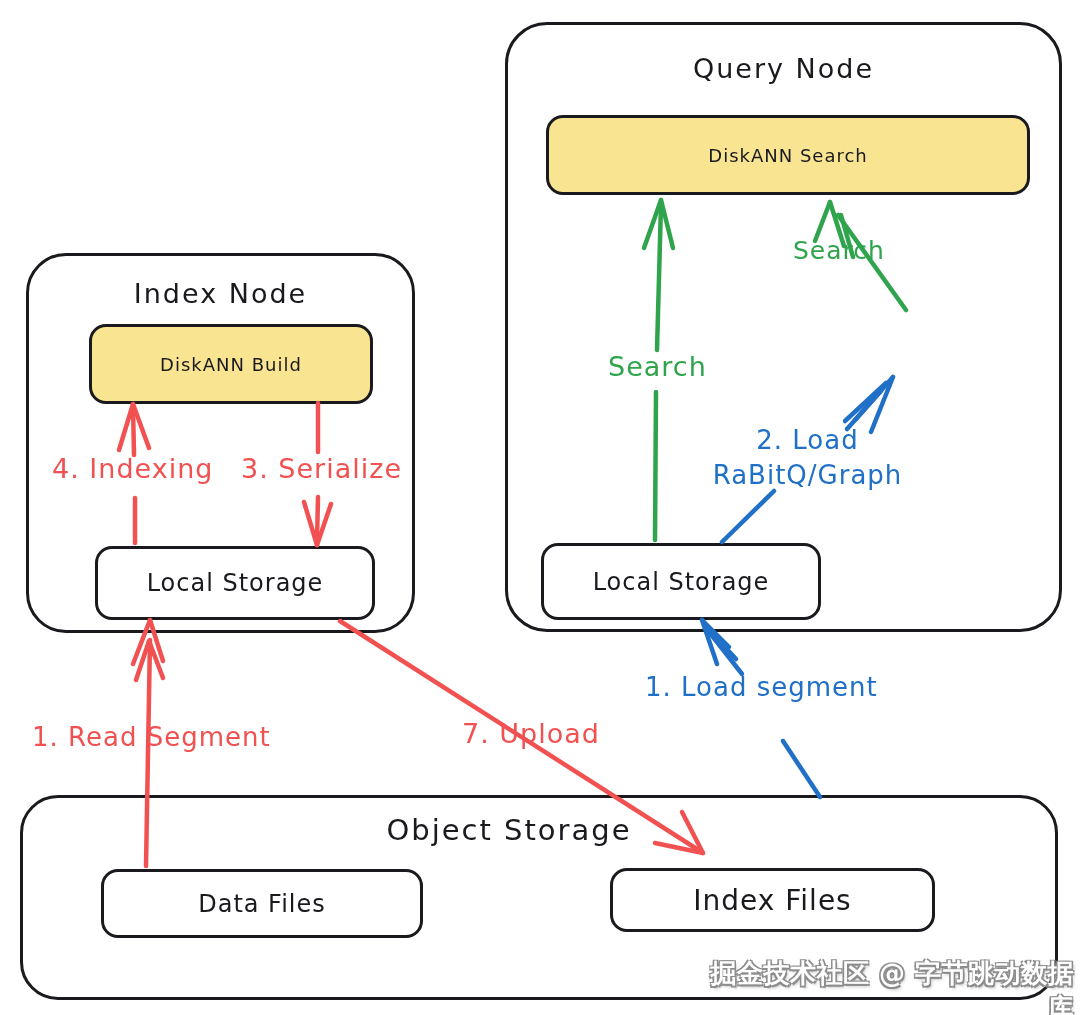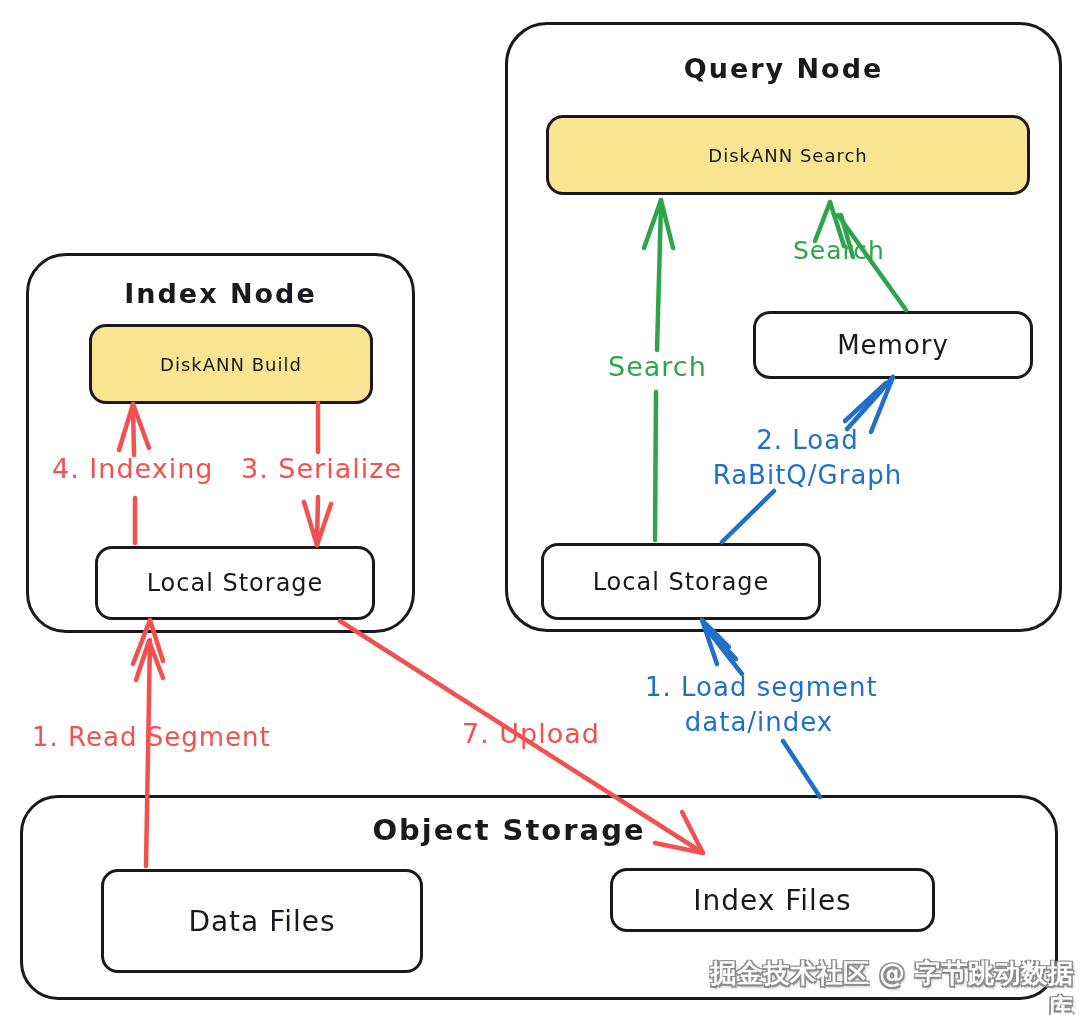--- a/index.html
+++ b/index.html
@@ -8,21 +8,21 @@
     position:relative; width:1080px; height:1015px;
     background:var(--bg,#fff); overflow:hidden;
     font-family:"DejaVu Sans", sans-serif; color:var(--ink,#1a1a1e);
   }
   .container {
     position:absolute; border:3.5px solid var(--ink,#1a1a1e);
     border-radius:42px; background:#ffffff;
   }
   .node-title {
     position:absolute; width:100%; text-align:center;
-    font-size:27px; letter-spacing:2px; font-weight:700;
+    font-size:27px; letter-spacing:2px; font-weight:400;
   }
   .box {
     position:absolute; border:3px solid var(--ink,#1a1a1e); border-radius:17px;
     background:#ffffff; display:flex; align-items:center; justify-content:center;
     font-size:18px; letter-spacing:1px;
   }
   .box.yellow { background:var(--yellow,#f9e492); }
   svg.arrows { position:absolute; left:0; top:0; width:1080px; height:1015px; z-index:5; }
   svg.arrows path { fill:none; stroke-width:4.5; stroke-linecap:round; stroke-linejoin:round; }
   g.red path   { stroke:var(--red,#f15151); }
@@ -43,41 +43,38 @@
 </head>
 <body>
 
 <div class="canvas">
 
   <div class="container" style="left:505px; top:22px; width:557px; height:610px;">
     <div class="node-title" style="top:28px;">Query Node</div>
     <div class="box yellow" style="left:38px; top:90px; width:484px; height:80px;">
       <span>DiskANN Search</span>
     </div>
-    <div class="box" style="left:245px; top:286px; width:280px; height:68px; font-size:26px;">
-      <span>Memory</span>
-    </div>
     <div class="box" style="left:33px; top:518px; width:280px; height:77px; font-size:24px;">
       <span>Local Storage</span>
     </div>
   </div>
 
   <div class="container" style="left:26px; top:253px; width:389px; height:380px; border-radius:40px;">
     <div class="node-title" style="top:22px;">Index Node</div>
     <div class="box yellow" style="left:60px; top:68px; width:284px; height:80px;">
       <span>DiskANN Build</span>
     </div>
     <div class="box" style="left:66px; top:290px; width:280px; height:74px; font-size:24px;">
       <span>Local Storage</span>
     </div>
   </div>
 
   <div class="container" style="left:20px; top:795px; width:1038px; height:205px; border-radius:38px;">
     <div class="node-title" style="top:15px; font-size:29px; transform:translateX(-30px);">Object Storage</div>
-    <div class="box" style="left:78px; top:71px; width:322px; height:104px; font-size:28px;">
+    <div class="box" style="left:78px; top:71px; width:322px; height:69px; font-size:24px;">
       <span>Data Files</span>
     </div>
     <div class="box" style="left:587px; top:70px; width:325px; height:64px; font-size:28px;">
       <span>Index Files</span>
     </div>
   </div>
 
   <svg class="arrows" viewBox="0 0 1080 1015">
     <g class="red">
       <path d="M135,543 L135,498"></path>
@@ -136,18 +133,17 @@
   <div class="edge-label red" style="left:32px; top:722px; font-size:26px;">1. Read Segment</div>
   <div class="edge-label red" style="left:462px; top:718px;">7. Upload</div>
   <div class="edge-label green" style="left:608px; top:351px;">Search</div>
   <div class="edge-label green" style="left:793px; top:236px; font-size:25px;">Search</div>
   <div class="edge-label blue two-line" style="left:705px; top:423px; width:205px;">
     <div>2. Load</div>
     <div>RaBitQ/Graph</div>
   </div>
   <div class="edge-label blue two-line" style="left:645px; top:670px; width:228px;">
     <div>1. Load segment</div>
-    <div>data/index</div>
   </div>
 
   <div class="watermark">掘金技术社区 @ 字节跳动数据库</div>
 
 </div>
 
 </body></html>

